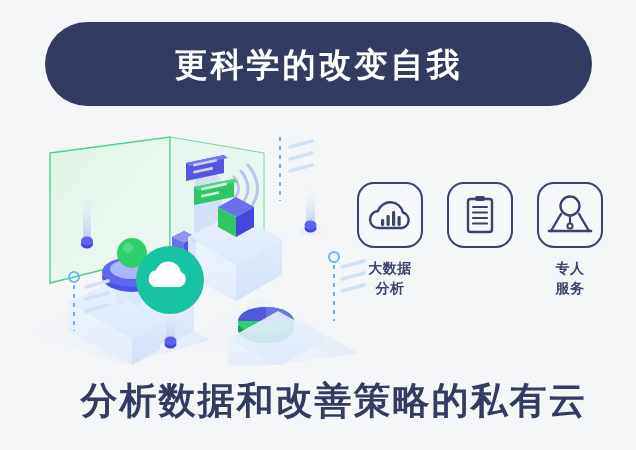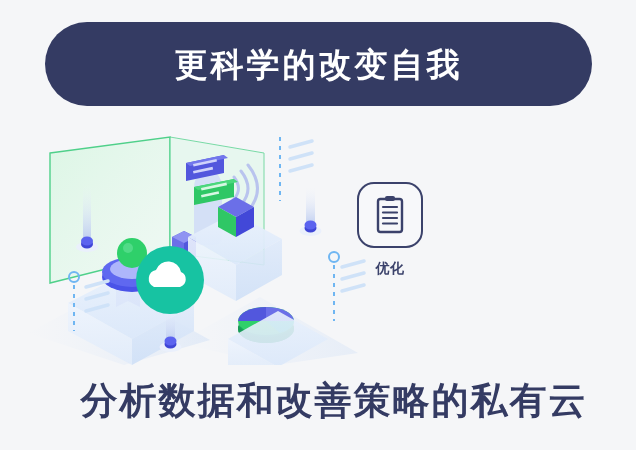--- a/index.html
+++ b/index.html
@@ -220,37 +220,68 @@
         <rect x="278" y="62" width="9" height="40" fill="url(#poleG)"></rect>
         <ellipse cx="282.5" cy="106" rx="11" ry="5" fill="#eaf0fc"></ellipse>
         <ellipse cx="282.5" cy="103" rx="6" ry="4.5" fill="#3f46d6"></ellipse>
         <ellipse cx="282.5" cy="100" rx="6" ry="4.5" fill="#5b63ef"></ellipse>
       </g>
     </svg>
   </div>
 
   <div class="features">
 
+    <div class="feature">
+      <div class="ico">
+        <svg width="44" height="40" viewBox="0 0 44 40">
+          <path d="M11,33 a8.5,8.5 0 0,1 -1,-17 a13,13 0 0,1 25,1.5 a8,8 0 0,1 -1,15.5 z" fill="none" stroke="#3b426b" stroke-width="2.4" stroke-linejoin="round"></path>
+          <g fill="#3b426b">
+            <rect x="13" y="24" width="3.2" height="7" rx="1.4"></rect>
+            <rect x="18.5" y="20" width="3.2" height="11" rx="1.4"></rect>
+            <rect x="24" y="16" width="3.2" height="15" rx="1.4"></rect>
+            <rect x="29.5" y="21" width="3.2" height="10" rx="1.4"></rect>
+          </g>
+        </svg>
+      </div>
+      <div class="cap">
+        <span>大数据</span>
+        <span>分析</span>
+      </div>
+    </div>
 
     <div class="feature">
       <div class="ico">
         <svg width="40" height="44" viewBox="0 0 40 44">
           <rect x="8" y="6" width="24" height="33" rx="2.5" fill="none" stroke="#3b426b" stroke-width="2.4"></rect>
           <rect x="15" y="3" width="10" height="5" rx="2" fill="#3b426b"></rect>
           <g stroke="#3b426b" stroke-width="2.2" stroke-linecap="round">
             <line x1="13" y1="14" x2="27" y2="14"></line>
             <line x1="13" y1="19.5" x2="27" y2="19.5"></line>
             <line x1="13" y1="25" x2="27" y2="25"></line>
             <line x1="13" y1="30.5" x2="27" y2="30.5"></line>
           </g>
         </svg>
       </div>
       <div class="cap">
-        <span>优化</span>
       </div>
     </div>
 
+    <div class="feature">
+      <div class="ico">
+        <svg width="48" height="44" viewBox="0 0 48 44">
+          <circle cx="24" cy="13" r="9.5" fill="none" stroke="#3b426b" stroke-width="2.4"></circle>
+          <path d="M24,22 L24,30" stroke="#3b426b" stroke-width="2.2"></path>
+          <circle cx="24" cy="33" r="2.6" fill="none" stroke="#3b426b" stroke-width="2"></circle>
+          <path d="M15,21 L5,38 M33,21 L43,38" stroke="#3b426b" stroke-width="2.4" stroke-linecap="round"></path>
+          <line x1="3" y1="38" x2="45" y2="38" stroke="#3b426b" stroke-width="2.6" stroke-linecap="round"></line>
+        </svg>
+      </div>
+      <div class="cap">
+        <span>专人</span>
+        <span>服务</span>
+      </div>
+    </div>
 
   </div>
 
   <div class="tagline">分析数据和改善策略的私有云</div>
 
 </div>
 
 </body></html>

